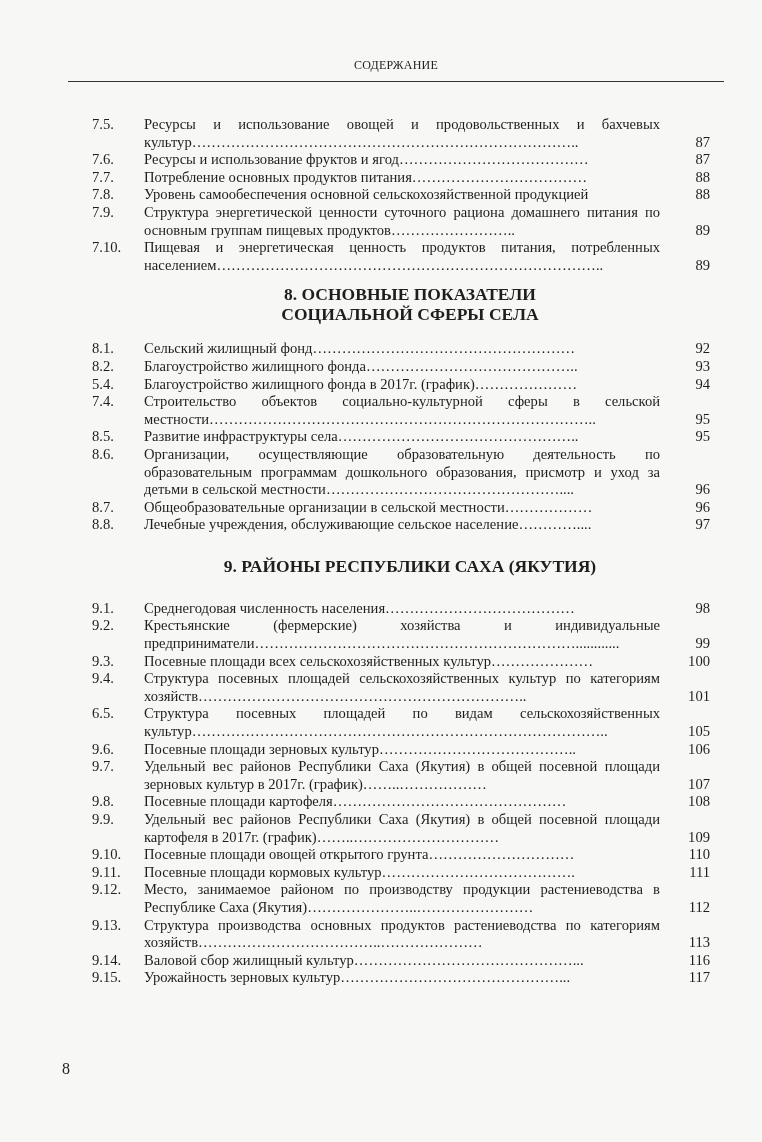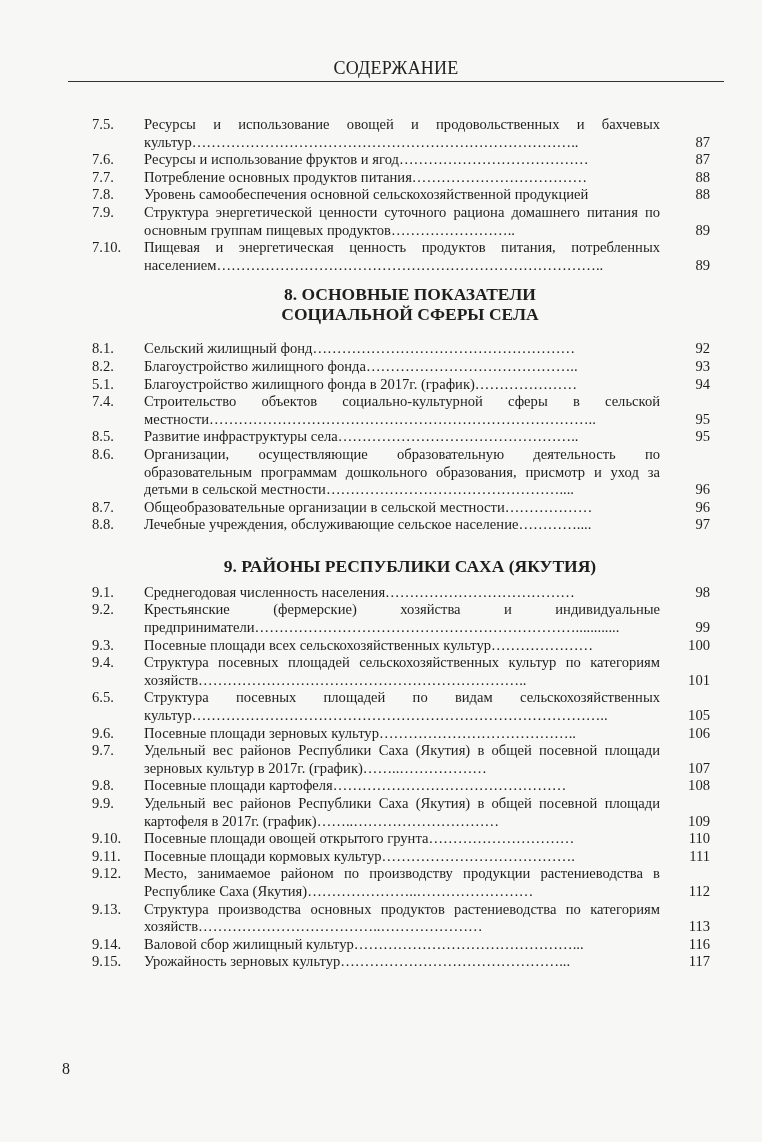--- a/index.html
+++ b/index.html
@@ -14,21 +14,21 @@
       color: #1e1e1e;
       position: relative;
       overflow: hidden;
     }
     .page-header {
       position: absolute;
       left: 68px;
       top: 58px;
       width: 656px;
       text-align: center;
-      font-size: 18px;
+      font-size: 12px;
       letter-spacing: 0.2px;
       color: #222;
     }
     .header-rule {
       position: absolute;
       left: 68px;
       top: 81px;
       width: 656px;
       height: 1px;
       background: #333;
@@ -75,21 +75,21 @@
     }
     .section-title {
       text-align: center;
       font-weight: bold;
       font-size: 17.5px;
       line-height: 20px;
       margin-left: 40px;
       width: 600px;
     }
     .s8 { margin-top: 10px; margin-bottom: 16px; }
-    .s9 { margin-top: 22px; margin-bottom: 8px; }
+    .s9 { margin-top: 22px; margin-bottom: 24px; }
     .page-number {
       position: absolute;
       left: 62px;
       top: 1060px;
       font-size: 16px;
     }
   </style>
 </head>
 <body>
 
@@ -156,21 +156,21 @@
       <div class="page">92</div>
     </div>
     <div class="entry">
       <div class="num"><span>8.2.</span></div>
       <div class="body">
           <div class="text">Благоустройство жилищного фонда……………………………………..</div>
         </div>
       <div class="page">93</div>
     </div>
     <div class="entry">
-      <div class="num"><span>5.1.</span></div>
+      <div class="num"><span>5.4.</span></div>
       <div class="body">
           <div class="text">Благоустройство жилищного фонда в 2017г. (график)…………………</div>
         </div>
       <div class="page">94</div>
     </div>
     <div class="entry">
       <div class="num"><span>7.4.</span></div>
       <div class="body">
           <div class="text">Строительство объектов социально-культурной сферы в сельской местности……………………………………………………………………..</div>
         </div>

